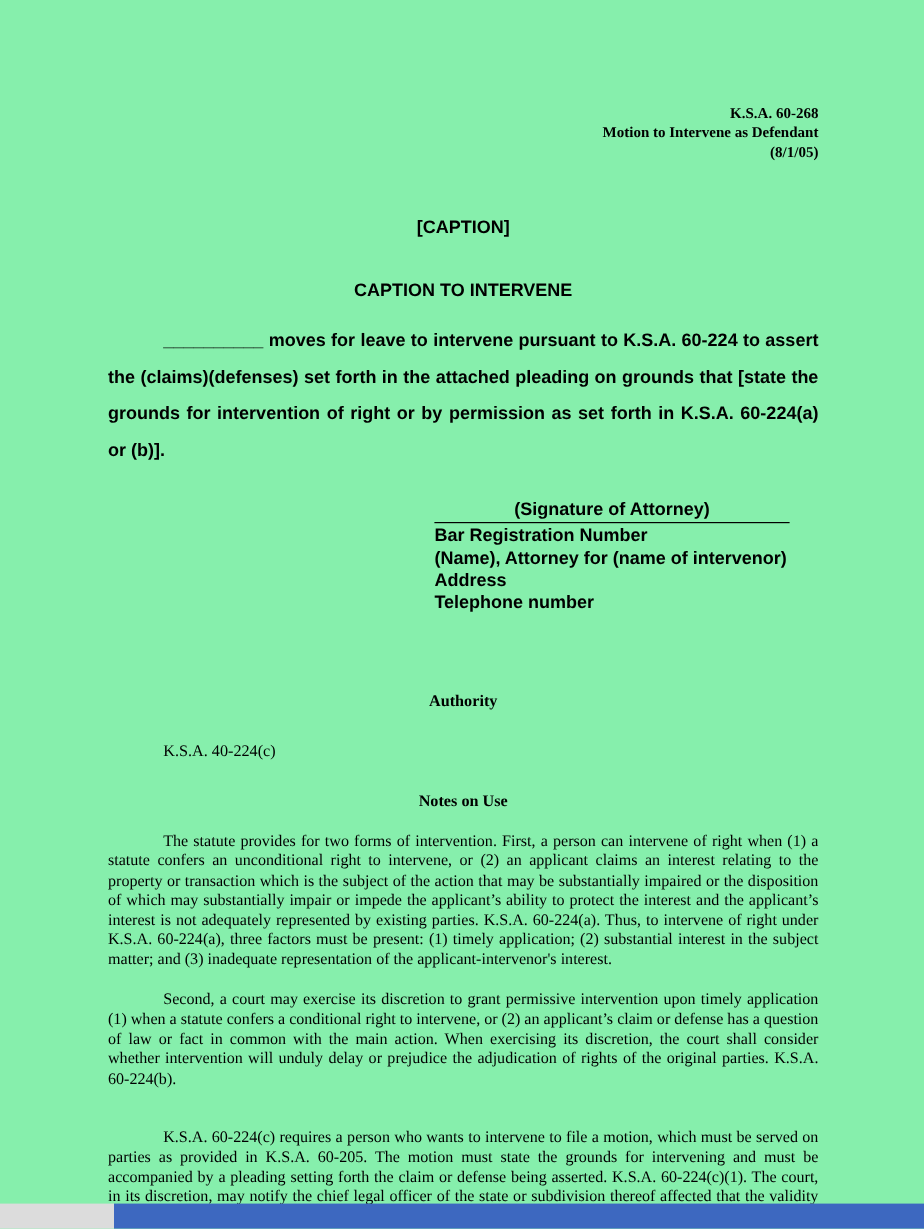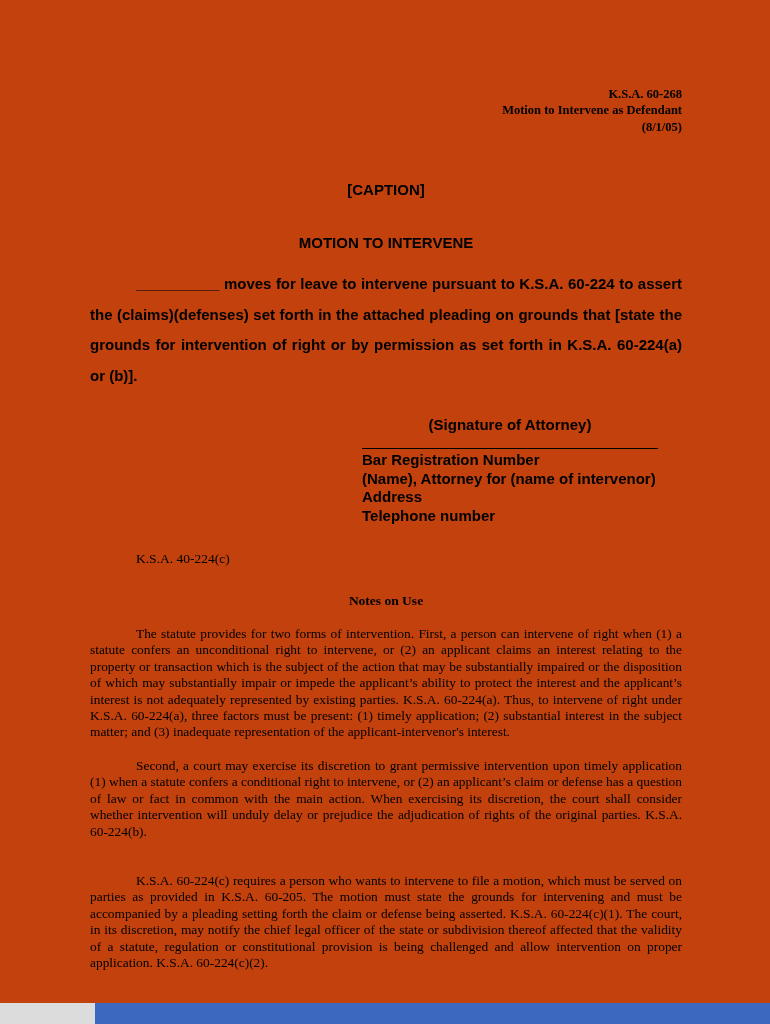--- a/index.html
+++ b/index.html
@@ -8,21 +8,21 @@
     height: 1024px;
     background: #ffffff;
     color: #000000;
     font-family: "Liberation Serif", serif;
   }
   .page {
     position: relative;
     width: 770px;
     height: 1024px;
     overflow: hidden;
-    background: #c2410c;
+    background: #86efac;
   }
   .content {
     padding: 86px 88px 0 90px;
   }
   .doc-header {
     text-align: right;
     font-family: "Liberation Serif", serif;
     font-weight: bold;
     font-size: 12.5px;
     line-height: 1.3;
@@ -55,21 +55,21 @@
     margin-left: 272px;
     font-family: "Liberation Sans", sans-serif;
     font-weight: bold;
     font-size: 15px;
     line-height: 1.23;
   }
   .sig-line {
     width: 296px;
     border-bottom: 1.5px solid #000;
     text-align: center;
-    padding-bottom: 14px;
+    padding-bottom: 1px;
     margin-bottom: 2px;
   }
   .authority-heading {
     margin-top: 64px;
     text-align: center;
     font-family: "Liberation Serif", serif;
     font-weight: bold;
     font-size: 13.5px;
   }
   .authority-citation {
@@ -125,32 +125,33 @@
   <div class="content">
 
     <div class="doc-header">
       <div>K.S.A. 60-268</div>
       <div>Motion to Intervene as Defendant</div>
       <div>(8/1/05)</div>
     </div>
 
     <div class="caption">[CAPTION]</div>
 
-    <div class="doc-title">MOTION TO INTERVENE</div>
+    <div class="doc-title">CAPTION TO INTERVENE</div>
 
     <div class="motion-par">__________ moves for leave to intervene pursuant to K.S.A. 60-224 to assert the (claims)(defenses) set forth in the attached pleading on grounds that [state the grounds for intervention of right or by permission as set forth in K.S.A. 60-224(a) or (b)].</div>
 
     <div class="sig-block">
       <div class="sig-line">(Signature of Attorney)</div>
       <div>Bar Registration Number</div>
       <div>(Name), Attorney for (name of intervenor)</div>
       <div>Address</div>
       <div>Telephone number</div>
     </div>
 
+    <div class="authority-heading">Authority</div>
 
     <div class="authority-citation">K.S.A. 40-224(c)</div>
 
     <div class="notes-heading">Notes on Use</div>
 
     <div class="note-par">The statute provides for two forms of intervention.  First, a person can intervene of right when (1) a statute confers an unconditional right to intervene, or (2) an applicant claims an interest relating to the property or transaction which is the subject of the action that may be substantially impaired or the disposition of which may substantially impair or impede the applicant’s ability to protect the interest and the applicant’s interest is not adequately represented by existing parties.  K.S.A. 60-224(a).  Thus, to intervene of right under K.S.A. 60-224(a), three factors must be present:  (1) timely application;  (2) substantial interest in the subject matter; and (3) inadequate representation of the applicant-intervenor's interest.</div>
     <div class="note-par">Second, a court may exercise its discretion to grant permissive intervention upon timely application (1) when a statute confers a conditional right to intervene, or (2) an applicant’s claim or defense has a question of law or fact in common with the main action.  When exercising its discretion, the court shall consider whether intervention will unduly delay or prejudice the adjudication of rights of the original parties.  K.S.A. 60-224(b).</div>
     <div class="note-par extra-gap">K.S.A. 60-224(c) requires a person who wants to intervene to file a motion, which must be served on parties as provided in K.S.A. 60-205.  The motion must state the grounds for intervening and must be accompanied by a pleading setting forth the claim or defense being asserted.  K.S.A. 60-224(c)(1).  The court, in its discretion, may notify the chief legal officer of the state or subdivision thereof affected that the validity of a statute, regulation or constitutional provision is being challenged and allow intervention on proper application.  K.S.A. 60-224(c)(2).</div>
 
   </div>

